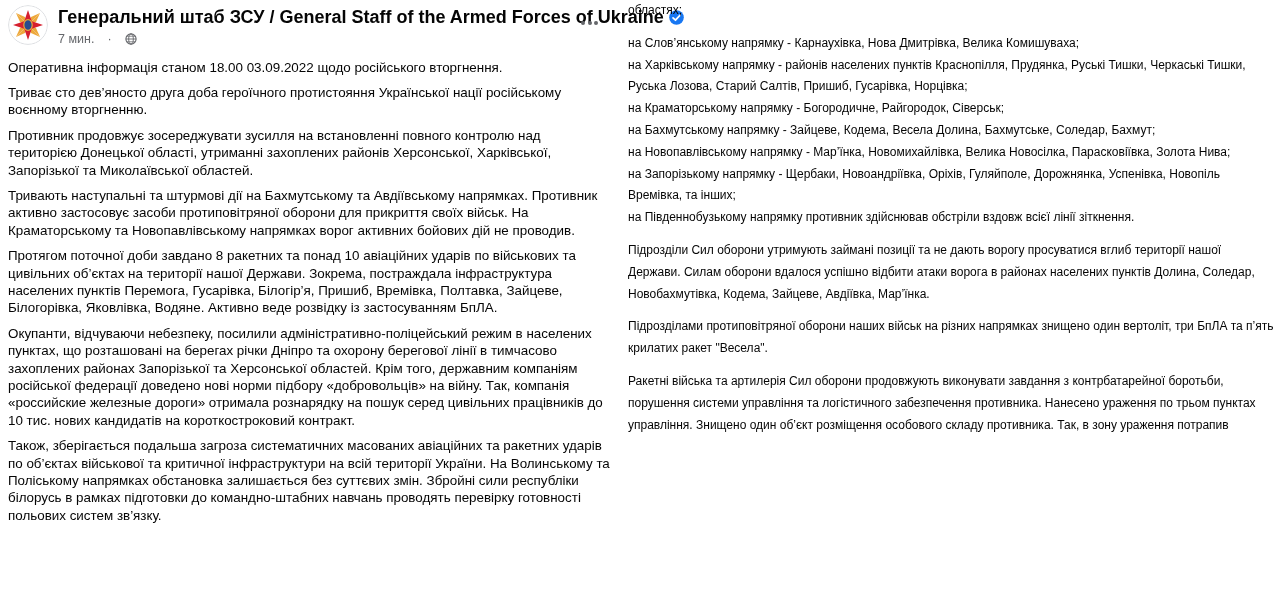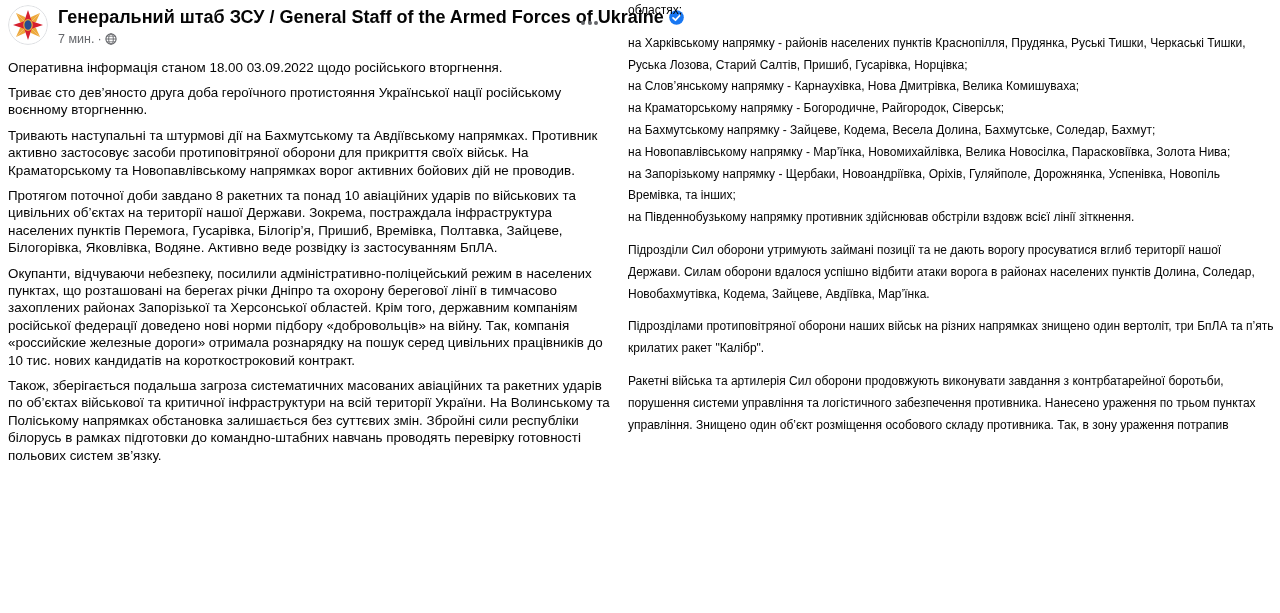--- a/index.html
+++ b/index.html
@@ -9,21 +9,21 @@
     -webkit-font-smoothing:antialiased;
   }
   
   .col-left{position:absolute;left:8px;top:5px;width:608px;}
   .post-header{position:relative;display:flex;align-items:flex-start;padding-right:26px;}
   .avatar{width:40px;height:40px;border-radius:50%;flex:0 0 40px;cursor:pointer;overflow:hidden;}
   .header-text{margin-left:10px;padding-top:1px;min-width:0;}
   .name-row{display:flex;align-items:center;gap:5px;white-space:nowrap;}
   .page-name{font-weight:700;font-size:18px;line-height:1.25;color:var(--text-primary,#050505);cursor:pointer;}
   .verified{display:inline-flex;align-items:center;}
-  .meta-row{display:flex;align-items:center;gap:2px;font-size:12.5px;color:var(--text-secondary,#65676b);margin-top:3px;}
+  .meta-row{display:flex;align-items:center;gap:12px;font-size:12.5px;color:var(--text-secondary,#65676b);margin-top:3px;}
   .meta-row .sep{margin:0 1px;}
   .more-btn{position:absolute;right:14px;top:12px;display:flex;gap:2.6px;cursor:pointer;padding:4px;}
   .more-btn i{width:3.8px;height:3.8px;border-radius:50%;background:var(--text-secondary,#65676b);}
   .body-left{margin-top:13px;font-size:13.4px;line-height:17.4px;color:var(--text-primary,#050505);}
   .body-left .para{margin:0 6px 8px 0;}
   .pline{display:block;}
   
   .col-right{
     position:absolute;left:628px;top:0;width:648px;height:436px;overflow:hidden;
     font-size:12px;line-height:21.8px;color:var(--text-primary,#050505);
@@ -91,40 +91,41 @@
       <div class="more-btn" title="">
         <i></i>
           <i></i>
           <i></i>
       </div>
     </div>
 
     <div class="body-left">
       <p class="para">Оперативна інформація станом 18.00 03.09.2022 щодо російського вторгнення.</p>
       <p class="para">Триває сто дев’яносто друга доба героїчного протистояння Української нації російському воєнному вторгненню.</p>
+      <p class="para">Противник продовжує зосереджувати зусилля на встановленні повного контролю над територією Донецької області, утриманні захоплених районів Херсонської, Харківської, Запорізької та Миколаївської областей.</p>
       <p class="para">Тривають наступальні та штурмові дії на Бахмутському та Авдіївському напрямках. Противник активно застосовує засоби протиповітряної оборони для прикриття своїх військ. На Краматорському та Новопавлівському напрямках ворог активних бойових дій не проводив.</p>
       <p class="para">Протягом поточної доби завдано 8 ракетних та понад 10 авіаційних ударів по військових та цивільних об’єктах на території нашої Держави. Зокрема, постраждала інфраструктура населених пунктів Перемога, Гусарівка, Білогір’я, Пришиб, Времівка, Полтавка, Зайцеве, Білогорівка, Яковлівка, Водяне. Активно веде розвідку із застосуванням БпЛА.</p>
       <p class="para">Окупанти, відчуваючи небезпеку, посилили адміністративно-поліцейський режим в населених пунктах, що розташовані на берегах річки Дніпро та охорону берегової лінії в тимчасово захоплених районах Запорізької та Херсонської областей. Крім того, державним компаніям російської федерації доведено нові норми підбору «добровольців» на війну. Так, компанія «российские железные дороги» отримала рознарядку на пошук серед цивільних працівників до 10 тис. нових кандидатів на короткостроковий контракт.</p>
       <p class="para">Також, зберігається подальша загроза систематичних масованих авіаційних та ракетних ударів по об’єктах військової та критичної інфраструктури на всій території України. На Волинському та Поліському напрямках обстановка залишається без суттєвих змін. Збройні сили республіки білорусь в рамках підготовки до командно-штабних навчань проводять перевірку готовності польових систем зв’язку.</p>
       <p class="para">
       </p>
     </div>
   </div>
 
   <div class="col-right">
     <p class="para carryover">областях;</p>
 
     <div class="dir-list">
+      <span class="pline">на Слов’янському напрямку - Карнаухівка, Нова Дмитрівка, Велика Комишуваха;</span>
       <span class="pline">на Харківському напрямку - районів населених пунктів Краснопілля, Прудянка, Руські Тишки, Черкаські Тишки, Руська Лозова, Старий Салтів, Пришиб, Гусарівка, Норцівка;</span>
-      <span class="pline">на Слов’янському напрямку - Карнаухівка, Нова Дмитрівка, Велика Комишуваха;</span>
       <span class="pline">на Краматорському напрямку - Богородичне, Райгородок, Сіверськ;</span>
       <span class="pline">на Бахмутському напрямку - Зайцеве, Кодема, Весела Долина, Бахмутське, Соледар, Бахмут;</span>
       <span class="pline">на Новопавлівському напрямку - Мар’їнка, Новомихайлівка, Велика Новосілка, Парасковіївка, Золота Нива;</span>
       <span class="pline">на Запорізькому напрямку - Щербаки, Новоандріївка, Оріхів, Гуляйполе, Дорожнянка, Успенівка, Новопіль Времівка, та інших;</span>
       <span class="pline">на Південнобузькому напрямку противник здійснював обстріли вздовж всієї лінії зіткнення.</span>
     </div>
 
     <p class="para">Підрозділи Сил оборони утримують займані позиції та не дають ворогу просуватися вглиб території нашої Держави. Силам оборони вдалося успішно відбити атаки ворога в районах населених пунктів Долина, Соледар, Новобахмутівка, Кодема, Зайцеве, Авдіївка, Мар’їнка.</p>
-    <p class="para">Підрозділами протиповітряної оборони наших військ на різних напрямках знищено один вертоліт, три БпЛА та п’ять крилатих ракет "Калібр".</p>
+    <p class="para">Підрозділами протиповітряної оборони наших військ на різних напрямках знищено один вертоліт, три БпЛА та п’ять крилатих ракет "Весела".</p>
     <p class="para">Ракетні війська та артилерія Сил оборони продовжують виконувати завдання з контрбатарейної боротьби, порушення системи управління та логістичного забезпечення противника. Нанесено ураження по трьом пунктах управління. Знищено один об’єкт розміщення особового складу противника. Так, в зону ураження потрапив підрозділ російських спецпризначенців. Інформація щодо втрат уточняється. Також, знищено техніку радіоелектронної боротьби та склад боєприпасів, чим значно знижено можливості противника щодо ведення наступальних дій.</p>
   </div>
 
 </div>
 
 </body></html>

